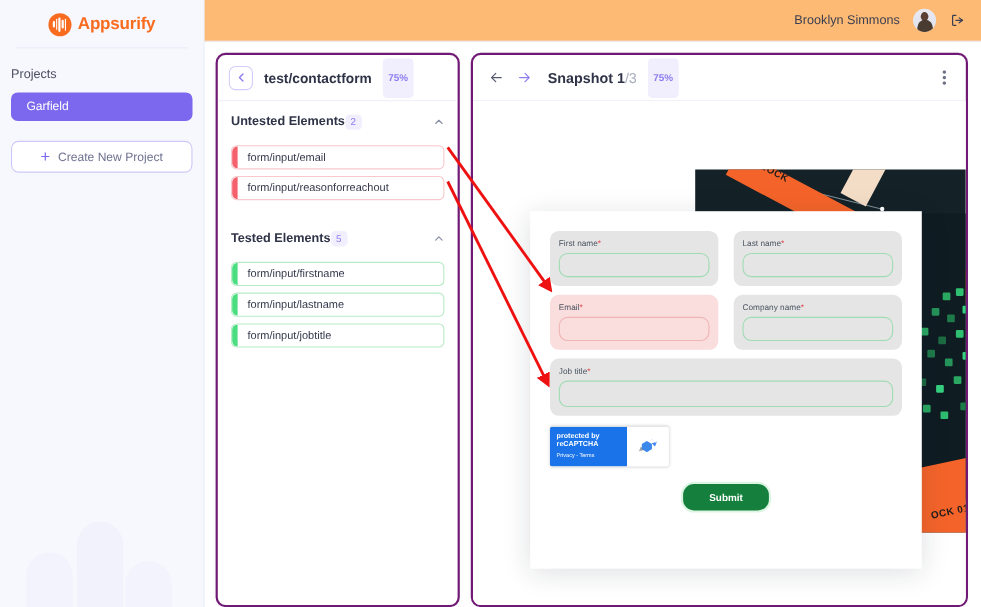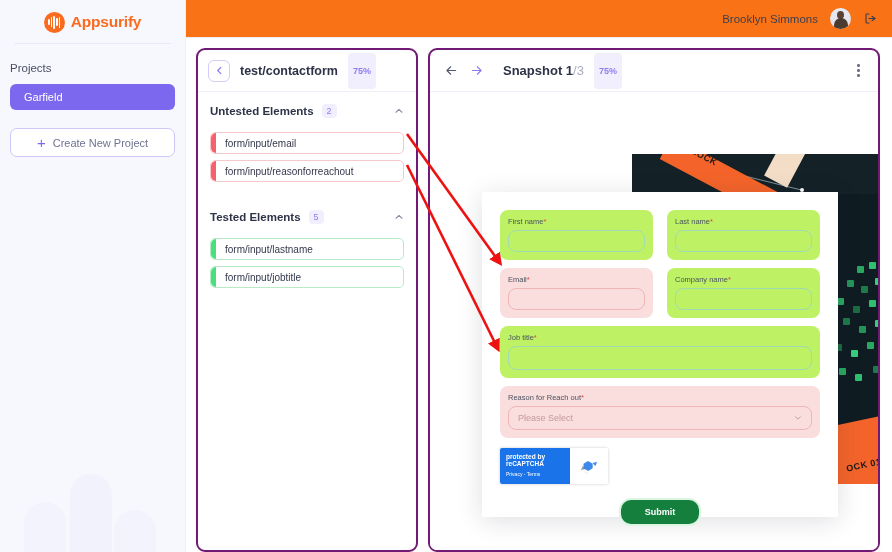--- a/index.html
+++ b/index.html
@@ -62,21 +62,21 @@
   .plus-ico { color: #7b68ee; font-size: 15px; line-height: 1; font-weight: 300; }
   .side-deco { position:absolute; bottom:0; left:0; width:186px; height:85px; }
   .side-deco span { position:absolute; bottom:-10px; background:#f2f3fc; border-radius:40px 40px 0 0; display:block; }
   .side-deco .d1 { left:24px; width:42px; height:60px; }
   .side-deco .d2 { left:70px; width:42px; height:88px; background:#f1f2fb; }
   .side-deco .d3 { left:114px; width:42px; height:52px; }
 
   
   .right-side { flex: 1; display:flex; flex-direction:column; height:552px; position:relative; }
   .topbar {
-    height: 38px; background:#f97316; border-bottom:1px solid #eceefb;
+    height: 38px; background:#fdba74; border-bottom:1px solid #eceefb;
     display:flex; align-items:center; justify-content:flex-end;
     padding-right: 14px; gap: 12px; flex: 0 0 38px;
   }
   .user-name { font-size: 11.5px; color:#3b3f52; }
   .avatar {
     width:21px;height:21px;border-radius:50%;
     background:linear-gradient(180deg,#e9eaf2 0%,#dfe1ec 100%);
     overflow:hidden;position:relative;cursor:pointer;
   }
   .avatar .head{position:absolute;left:7px;top:3px;width:7px;height:8px;border-radius:50%;background:#5c4033;}
@@ -99,21 +99,21 @@
     width:22px;height:22px;border:1px solid #d4cdf8;border-radius:6px;background:#fff;
     display:flex;align-items:center;justify-content:center;cursor:pointer;
   }
   .mid-title { font-size:12.5px; color:#2f3347; font-weight:bold; }
   .pct-badge {
     background:#f1effe; color:#8b7cf0; font-size:9px; font-weight:bold;
     border-radius:4px; padding:13px 5px;
   }
   .mid-body { flex:1; overflow:hidden; padding: 0 0 6px 0; }
   .section-head {
-    display:flex; align-items:center; gap:8px;
+    display:flex; align-items:center; 
     padding: 12px 12px 8px 12px;
   }
   .section-title { font-size:11.5px; font-weight:bold; color:#2f3347; }
   .count-badge { font-size:9px; color:#8b7cf0; background:#f1effe; border-radius:4px; padding:2px 5px; }
   .chev { margin-left:auto; cursor:pointer; color:#8a8fa6; display:flex; }
   .el-list { padding: 6px 12px; display:flex; flex-direction:column; gap:6px; }
   .el-item {
     height:22px; border-radius:5px; background:#fff;
     font-size:10px; color:#34384b; display:flex; align-items:center;
     padding-left: 14px; position:relative; cursor:pointer; overflow:hidden;
@@ -129,21 +129,21 @@
     background:#4ade80; border-radius:5px 0 0 5px;
   }
 
   
   .panel-right { flex:1; display:flex; flex-direction:column; overflow:hidden; position:relative; }
   .snap-head {
     height: 42px; display:flex; align-items:center; gap:10px;
     padding: 0 14px; border-bottom:1px solid #eff0f9; flex:0 0 42px;
   }
   .nav-ico { cursor:pointer; display:flex; }
-  .snap-title { font-size:13px; color:#2f3347; font-weight:bold; margin-left:9px; }
+  .snap-title { font-size:13px; color:#2f3347; font-weight:bold; margin-left:4px; }
   .snap-title .dim { color:#a9adbf; font-weight:normal; }
   .kebab { margin-left:auto; cursor:pointer; display:flex; flex-direction:column; gap:2.5px; padding:4px; }
   .kebab i { width:2.6px;height:2.6px;border-radius:50%;background:#6e7286;display:block; }
 
   .snap-body { flex:1; position:relative; overflow:hidden; background:#fff; }
 
   
   .hero {
     position:absolute; left:202px; top:62px; width:258px; height:330px;
     background:#142127; overflow:hidden;
@@ -191,21 +191,21 @@
   }
 
   .form-card {
     position:absolute; left:52px; top:100px; width:356px; height:325px;
     background:#fff; box-shadow: 0 4px 24px rgba(20,30,50,0.14);
   }
   .fgrid { padding: 18px 18px 0 18px; display:flex; flex-wrap:wrap; gap:8px 14px; }
   .fld { border-radius:8px; padding:7px 8px 8px 8px; }
   .fld.half { width:calc(50% - 7px); }
   .fld.full { width:100%; }
-  .fld.ok { background:#bef264; }
+  .fld.ok { background:#e5e5e5; }
   .fld.bad { background:#fadddd; }
   .fld label { display:block; font-size:7.5px; color:#4a5360; margin-bottom:4px; }
   .fld label .req { color:#e0484e; }
   .fld .box {
     height:22px; border-radius:8px; background:transparent;
   }
   .fld.ok .box { border:1px solid #9fdcb3; }
   .fld.bad .box { border:1px solid #f0b5b5; }
   .fld.full .box { height:24px; }
   .selbox {
@@ -317,20 +317,23 @@
           <div class="section-head" style="padding-top:22px;">
             <span class="section-title">Tested Elements</span>
             <span class="count-badge">5</span>
             <span class="chev">
               <svg width="10" height="10" viewBox="0 0 12 12" fill="none" stroke="#8a8fa6" stroke-width="1.3" stroke-linecap="round" stroke-linejoin="round">
                   <path d="M2.5 7.5L6 4l3.5 3.5"></path>
                 </svg>
             </span>
           </div>
           <div class="el-list">
+            <div class="el-item tested">
+              <span>form/input/firstname</span>
+            </div>
             <div class="el-item tested">
               <span>form/input/lastname</span>
             </div>
             <div class="el-item tested">
               <span>form/input/jobtitle</span>
             </div>
           </div>
 
         </div>
       </section>
@@ -415,29 +418,20 @@
               <div class="fld half ok">
                 <label><span>Company name</span><span class="req">*</span></label>
                 <div class="box"></div>
               </div>
 
               <div class="fld full ok">
                 <label><span>Job title</span><span class="req">*</span></label>
                 <div class="box"></div>
               </div>
 
-              <div class="fld full bad">
-                <label><span>Reason for Reach out</span><span class="req">*</span></label>
-                <div class="selbox">
-                  <span>Please Select</span>
-                  <svg width="8" height="8" viewBox="0 0 10 10" fill="none" stroke="#c59b9b" stroke-width="1.2" stroke-linecap="round" stroke-linejoin="round">
-                      <path d="M2 3.5L5 6.5 8 3.5"></path>
-                    </svg>
-                </div>
-              </div>
 
             </div>
 
             <div class="captcha">
               <div class="cap-l">
                 <b>protected by reCAPTCHA</b>
                 <s>Privacy - Terms</s>
               </div>
               <div class="cap-r">
                 <svg width="22" height="22" viewBox="0 0 24 24" fill="none">

